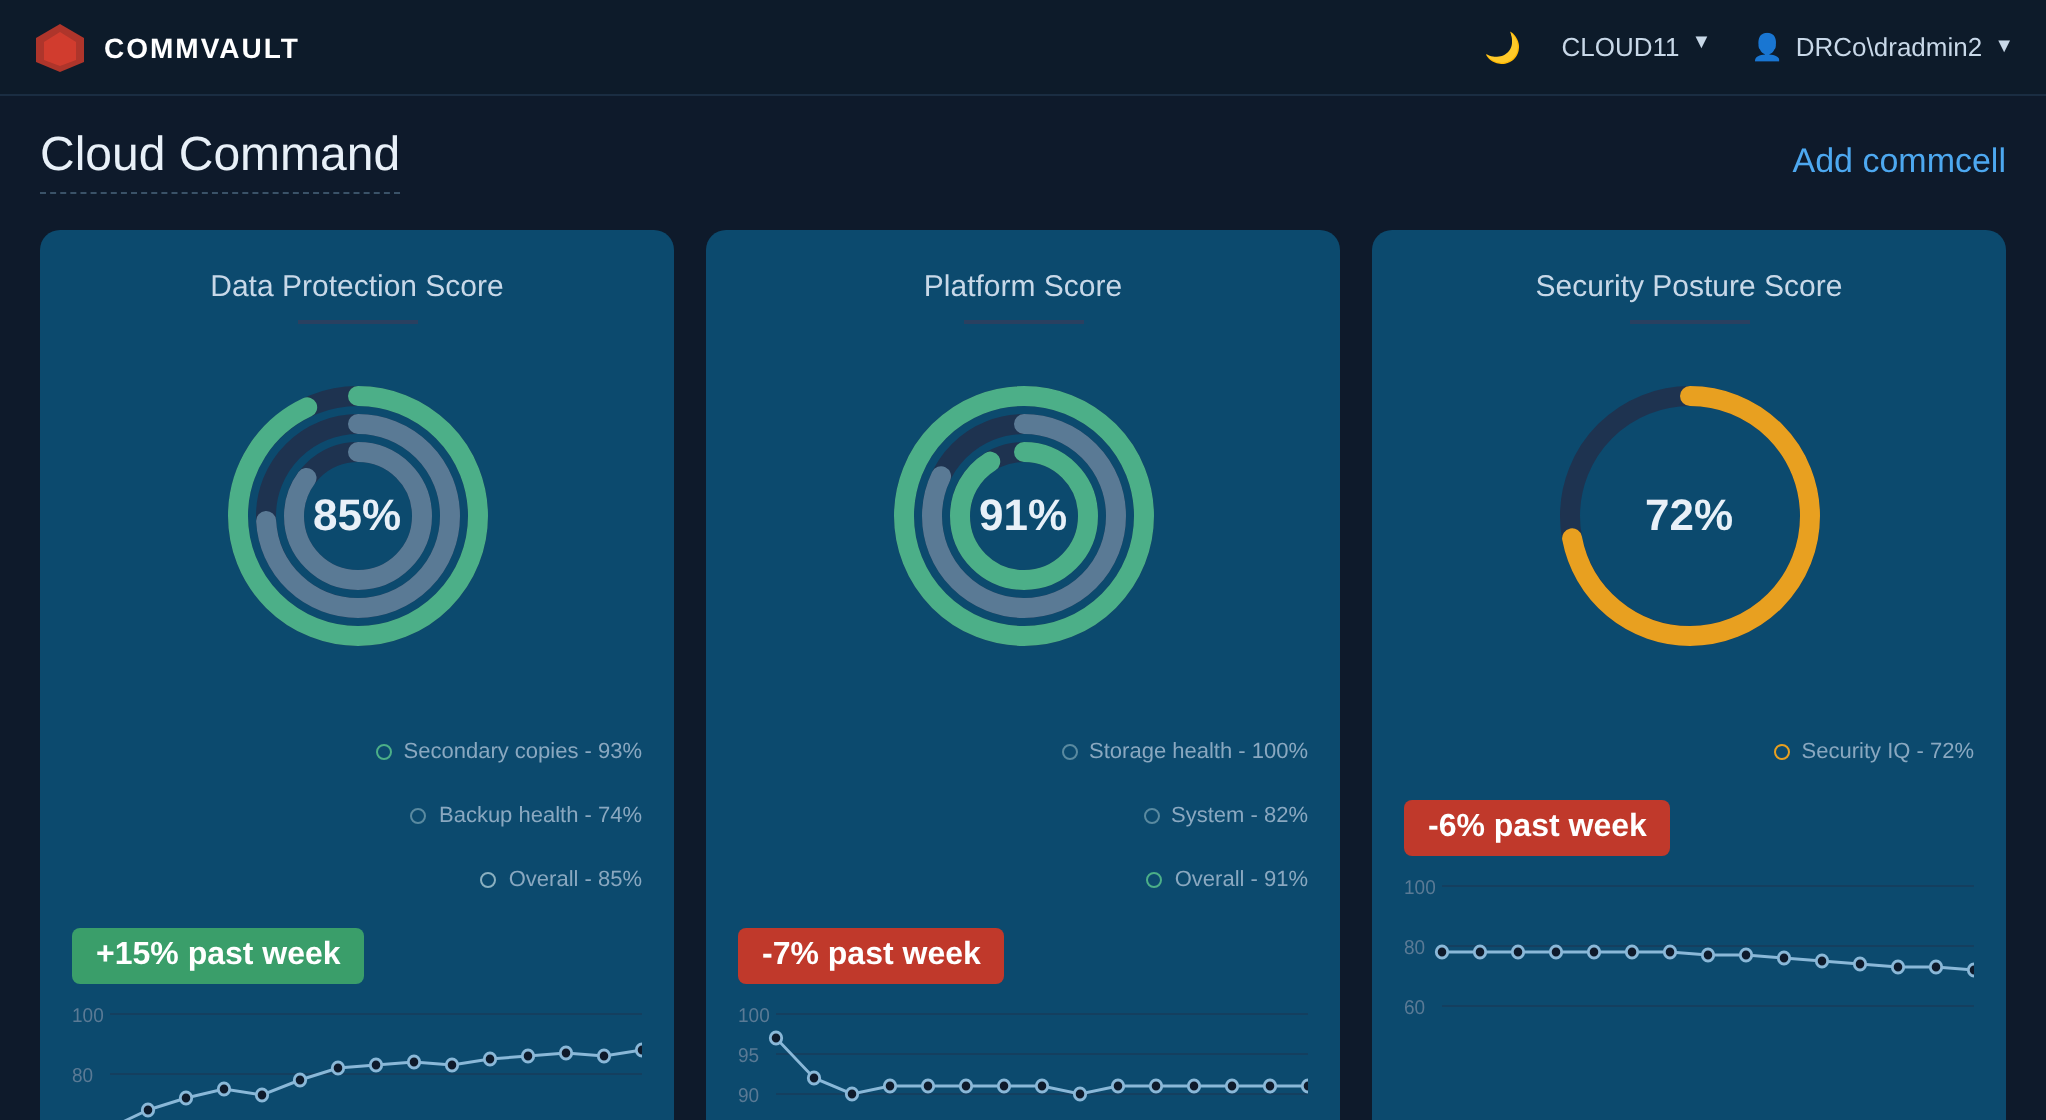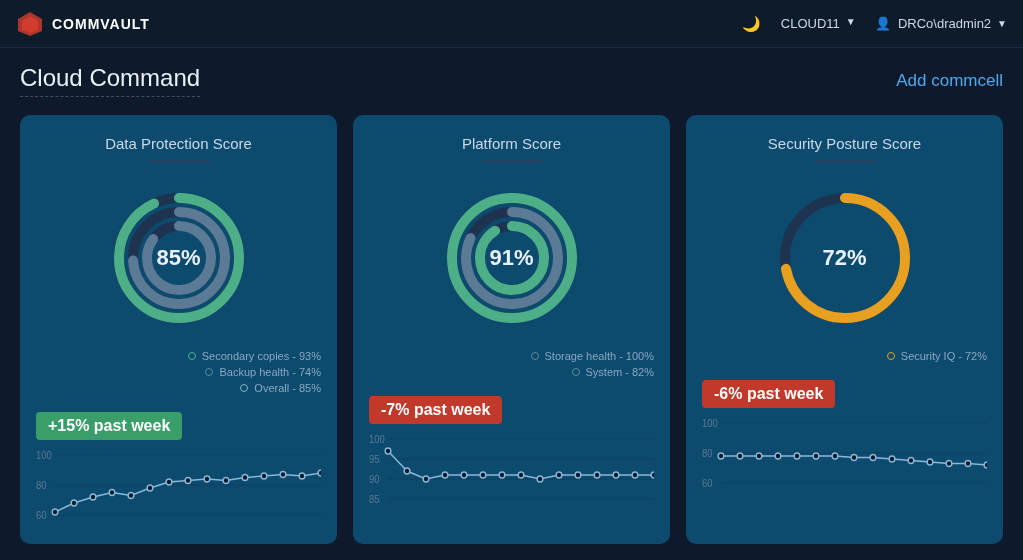--- a/index.html
+++ b/index.html
@@ -144,20 +144,21 @@
       margin-bottom: 14px;
     }
     .legend-item {
       display: flex;
       align-items: center;
       gap: 6px;
       font-size: 11px;
       color: #8aa8c0;
       margin-bottom: 4px;
       justify-content: flex-end;
+      margin-top: 20px;
     }
     .legend-dot {
       width: 8px;
       height: 8px;
       border-radius: 50%;
       border: 1.5px solid;
       flex-shrink: 0;
     }
 
     
@@ -285,20 +286,24 @@
           </svg><div class="donut-center-text">91%</div></div>
         <div class="legend">
           <div class="legend-item">
             <div class="legend-dot" style="border-color: rgb(90, 138, 160);"></div>
             <span>Storage health - 100%</span>
           </div>
           <div class="legend-item">
             <div class="legend-dot" style="border-color: rgb(90, 138, 160);"></div>
             <span>System - 82%</span>
           </div>
+          <div class="legend-item">
+            <div class="legend-dot" style="border-color: rgb(76, 175, 136);"></div>
+            <span>Overall - 91%</span>
+          </div>
         </div>
         <div class="badge badge-red">-7% past week</div>
         <div class="sparkline-area"><svg viewBox="0 0 300 80" preserveAspectRatio="none">
             <text x="0" y="9" class="spark-label" font-size="9" fill="#5a7a95">100</text>
             <text x="0" y="29" class="spark-label" font-size="9" fill="#5a7a95">95</text>
             <text x="0" y="49" class="spark-label" font-size="9" fill="#5a7a95">90</text>
             <text x="0" y="69" class="spark-label" font-size="9" fill="#5a7a95">85</text>
             <line x1="20" y1="5" x2="300" y2="5" stroke="#1e3350" stroke-width="0.5"></line>
             <line x1="20" y1="25" x2="300" y2="25" stroke="#1e3350" stroke-width="0.5"></line>
             <line x1="20" y1="45" x2="300" y2="45" stroke="#1e3350" stroke-width="0.5"></line>

